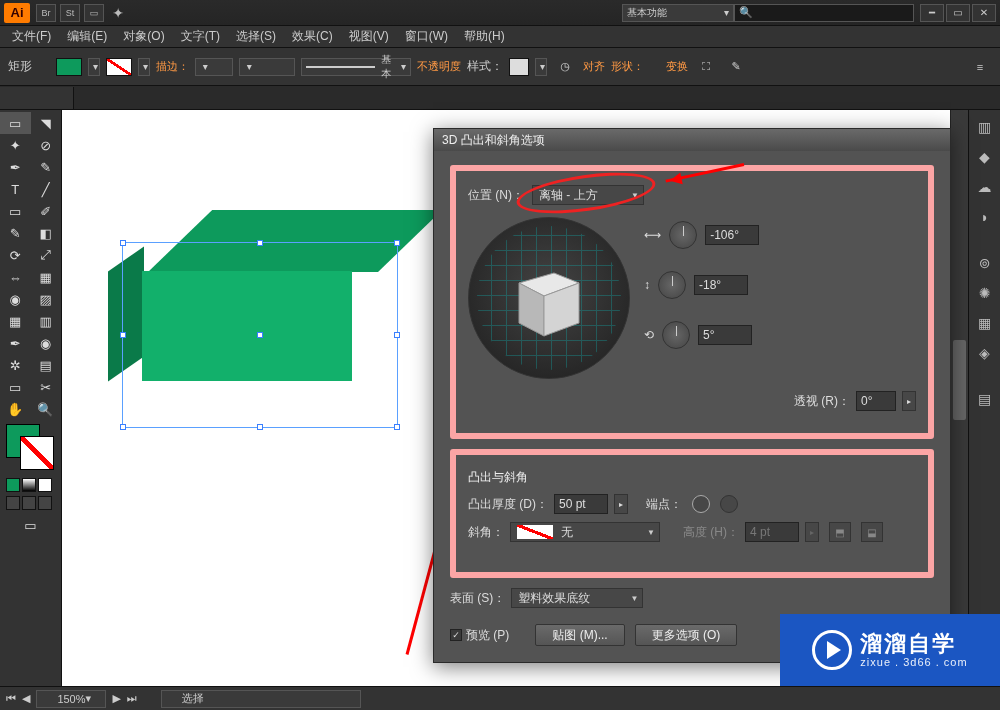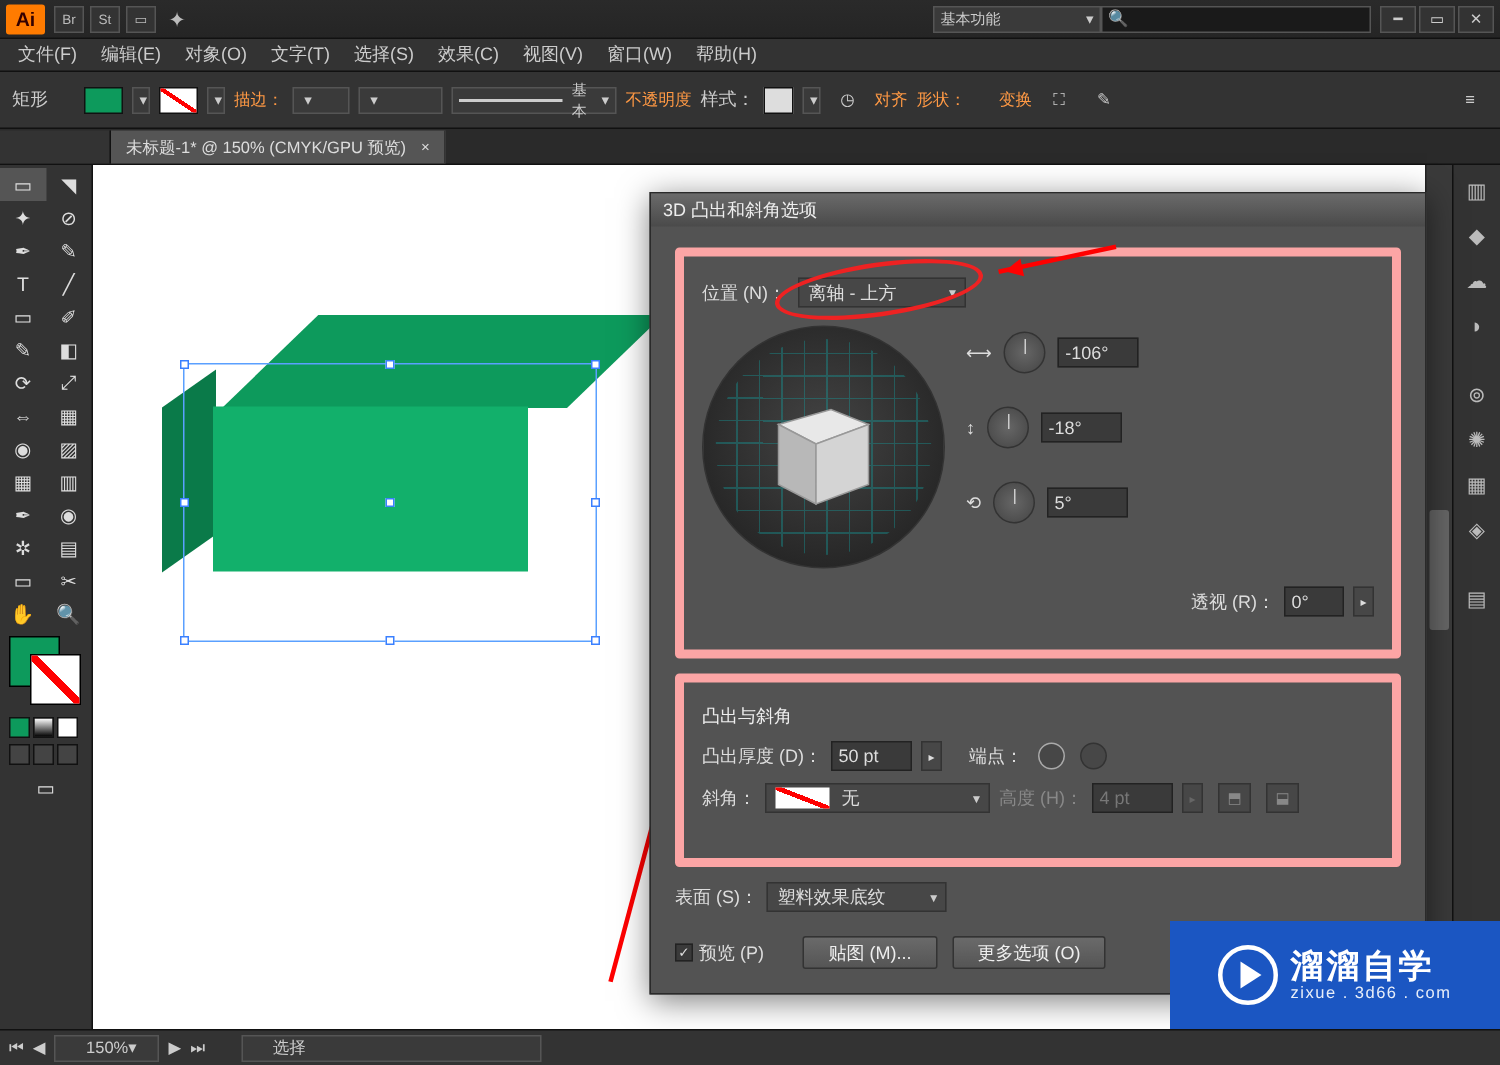--- a/index.html
+++ b/index.html
@@ -178,24 +178,20 @@
   <div style="width:10px"></div>
   <span class="ctrl-orange">变换</span>
   <div class="ctrl-icon">⛶</div>
   <div class="ctrl-icon">✎</div>
   <div class="title-spacer"></div>
   <div class="ctrl-icon">≡</div>
 </div>
 
 <div class="doctabs">
   <div class="doc-home"></div>
-  <div class="doctab">
-    <span>未标题-1* @ 150% (CMYK/GPU 预览)</span>
-    <span class="x">×</span>
-  </div>
 </div>
 
 <div class="main">
 
   <div class="tools-left">
     <div class="tool-row">
         <div class="tool-cell sel">▭</div>
         <div class="tool-cell">◥</div>
       </div>
     <div class="tool-row">
@@ -366,31 +362,31 @@
         <span style="margin-left:12px">端点：</span>
         <div class="cap-btn on"></div>
         <div class="cap-btn"></div>
       </div>
       <div class="dlg-row" style="gap:6px">
         <span>斜角：</span>
         <div class="dlg-sel" style="width:150px">
           <div class="stroke-none" style="margin-right:8px"></div>
           <span>无</span>
         </div>
-        <span style="margin-left:0;color:#888">高度 (H)：</span>
+        <span style="margin-left:17px;color:#888">高度 (H)：</span>
         <div class="dlg-input" style="color:#777">4 pt</div>
         <div class="chev" style="color:#666">▸</div>
         <div class="mini-icon">⬒</div>
         <div class="mini-icon">⬓</div>
       </div>
     </div>
 
     <div class="dlg-row" style="gap:6px;margin:10px 0 16px">
       <span>表面 (S)：</span>
-      <div class="dlg-sel" style="width:120px">
+      <div class="dlg-sel" style="width:132px">
           <span>塑料效果底纹</span>
         </div>
     </div>
 
     <div class="btn-row">
       <label style="display:flex;align-items:center">
           <span class="chk">✓</span>
           <span>预览 (P)</span>
         </label>
       <div style="width:6px"></div>

